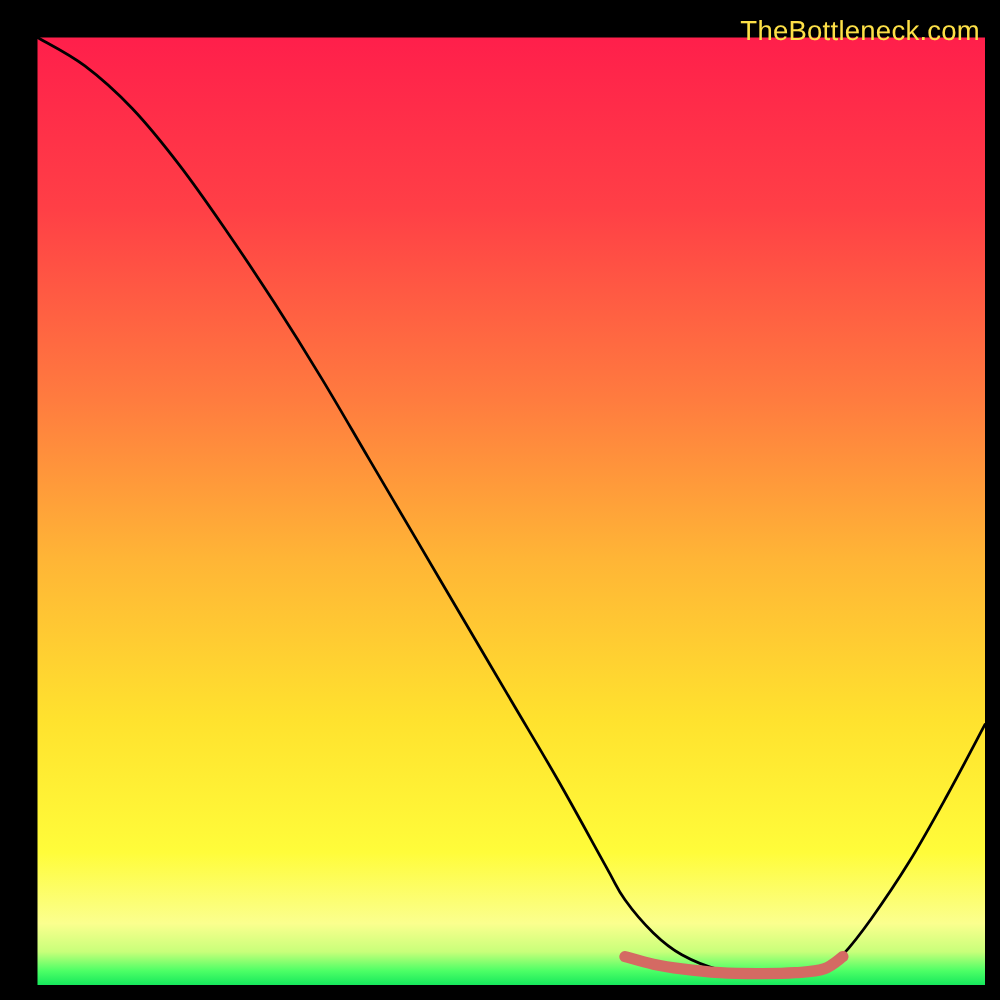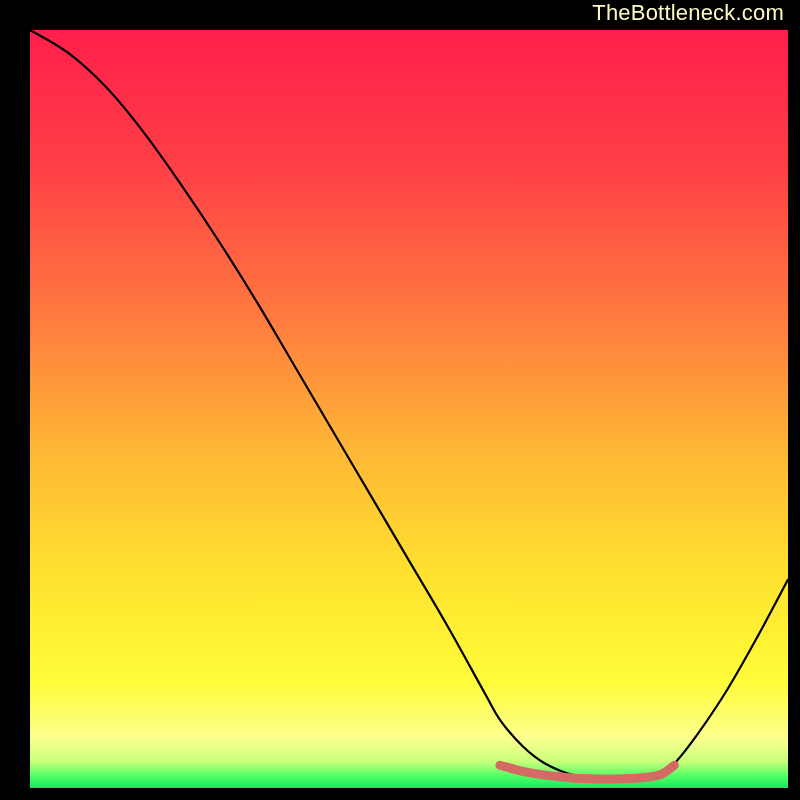--- a/index.html
+++ b/index.html
@@ -10,26 +10,26 @@
     background: #000000;
     overflow: hidden;
   }
   .chart-wrapper {
     position: relative;
     width: 800px;
     height: 800px;
   }
   .attribution {
     position: absolute;
-    top: 0;
+    top: 12px;
     right: 16px;
     font-family: Arial, Helvetica, sans-serif;
     font-size: 22px;
     font-weight: 500;
-    color: #fef9c3;
+    color: #fde047;
     letter-spacing: 0.2px;
     z-index: 5;
   }
   svg {
     display: block;
   }
 </style>
 </head>
 <body>
 

